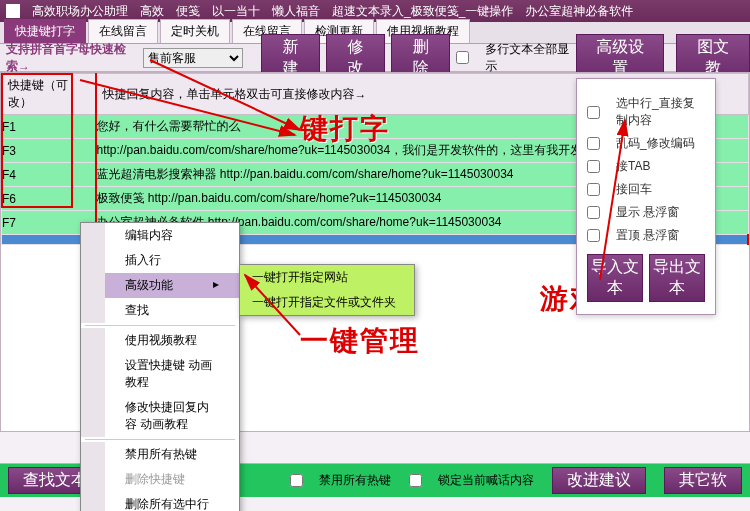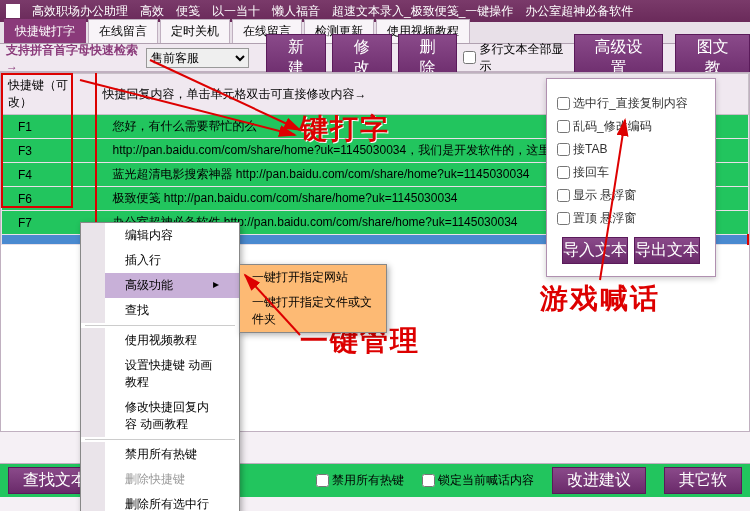--- a/index.html
+++ b/index.html
@@ -7,38 +7,38 @@
 .titlebar{background:linear-gradient(#7a3a6a,#6a2a5a);color:#fff;height:22px;display:flex;align-items:center;padding:0 6px;gap:12px;font-size:12px}
 .titlebar .ico{width:14px;height:14px;background:#fff;display:inline-block}
 .tabrow{background:#e8e0e8;border-bottom:1px solid #b0a0b0;height:22px;display:flex;align-items:flex-end;padding-left:4px;gap:2px}
 .tab{padding:3px 10px;background:#f8f4f8;border:1px solid #c0b0c0;border-bottom:none;cursor:pointer;font-size:12px}
 .tab.active{background:#8a3a7a;color:#fff;border-color:#8a3a7a}
 .toolbar{background:#f0e8f0;height:28px;display:flex;align-items:center;padding:0 6px;gap:6px;border-bottom:1px solid #c0b0c0}
 .toolbar .hint{color:#8a3a7a;font-weight:bold}
 .toolbar select{height:20px;width:110px;border:1px solid #999}
 .btn{background:linear-gradient(#8a4a8a,#6a2a6a);color:#fff;border:1px solid #5a1a5a;padding:2px 14px;cursor:pointer;font-size:16px}
 .btn.small{padding:2px 0}
-.chk{display:flex;align-items:center;gap:3px;font-size:12px}
+.chk{display:flex;align-items:center;gap:16px;font-size:12px}
 .chk input{margin:0}
 .main{display:flex;height:360px}
 .table-wrap{flex:1;background:#fff;border:1px solid #c0b0c0;position:relative;overflow:hidden}
 table{width:100%;border-collapse:collapse;font-size:12px}
 th{background:#f0e8f0;border:1px solid #c8c0c8;padding:3px 6px;text-align:left;font-weight:normal}
-td{border:1px solid #e8e0e8;padding:3px 16px;background:#22c55e;white-space:nowrap;overflow:hidden}
+td{border:1px solid #e8e0e8;padding:3px 0;background:#86efac;white-space:nowrap;overflow:hidden}
 th:first-child,td:first-child{width:94px;border-right:2px solid #d00}
 .keycol-head-box{border:2px solid #d00;position:absolute;left:0;top:0;width:72px;height:135px;pointer-events:none}
 .bluerow td{background:#4a8ad0;height:10px;padding:0}
 .ctxmenu{position:absolute;left:80px;top:222px;background:#fff;border:1px solid #888;box-shadow:2px 2px 6px rgba(0,0,0,.3);width:160px;z-index:20}
 .ctxmenu .mi{padding:4px 20px;cursor:pointer;font-size:12px;border-left:24px solid #eae4ea}
 .ctxmenu .mi.sel{background:#c8b0d8}
 .ctxmenu .sep{height:1px;background:#ccc;margin:2px 4px}
 .ctxmenu .mi.has-sub::after{content:"▸";float:right}
-.submenu{position:absolute;left:239px;top:264px;background:#fdba74;border:1px solid #888;box-shadow:2px 2px 6px rgba(0,0,0,.3);width:148px;z-index:21}
+.submenu{position:absolute;left:239px;top:264px;background:#bef264;border:1px solid #888;box-shadow:2px 2px 6px rgba(0,0,0,.3);width:176px;z-index:21}
 .submenu .mi{padding:4px 12px;cursor:pointer;font-size:12px}
-.advpanel{position:absolute;right:34px;top:78px;width:170px;background:#fff;border:1px solid #b090b0;box-shadow:0 2px 6px rgba(0,0,0,.2);padding:10px 10px 12px;z-index:15}
+.advpanel{position:absolute;right:34px;top:78px;width:140px;background:#fff;border:1px solid #b090b0;box-shadow:0 2px 6px rgba(0,0,0,.2);padding:10px 10px 12px;z-index:15}
 .advpanel .chk{margin:6px 0;color:#333}
 .advpanel .btnrow{display:flex;gap:6px;margin-top:10px;justify-content:center}
 .bottombar{position:absolute;bottom:14px;left:0;right:0;background:#22c55e;border-top:1px solid #c0b0c0;height:34px;display:flex;align-items:center;padding:0 8px;gap:18px}
 .linklike{color:#4a2a8a;cursor:pointer}
 .anno{position:absolute;font-weight:bold;font-size:28px;color:#d00;text-shadow:1px 1px 0 #fff;pointer-events:none;font-family:SimHei,sans-serif;letter-spacing:2px}
 svg.arrows{position:absolute;top:0;left:0;pointer-events:none;z-index:30}
 </style>
 </head>
 <body>
 

